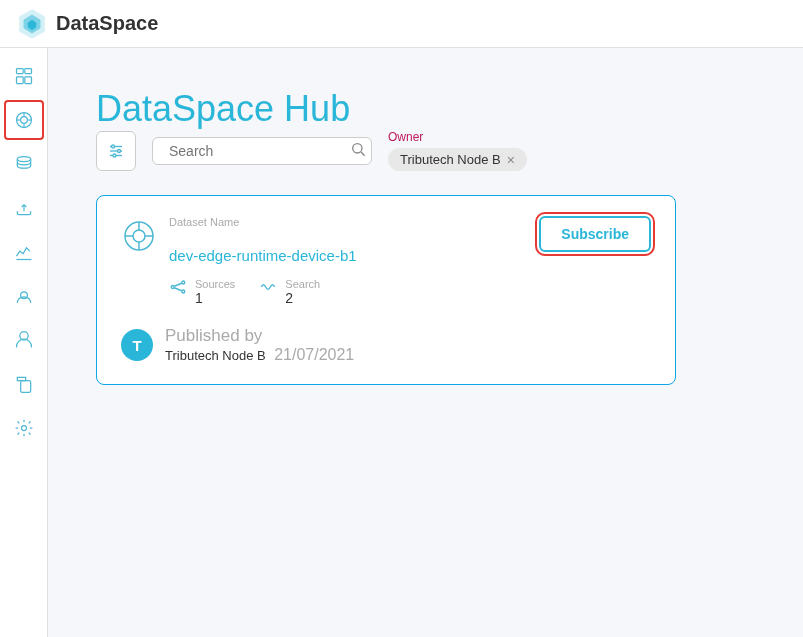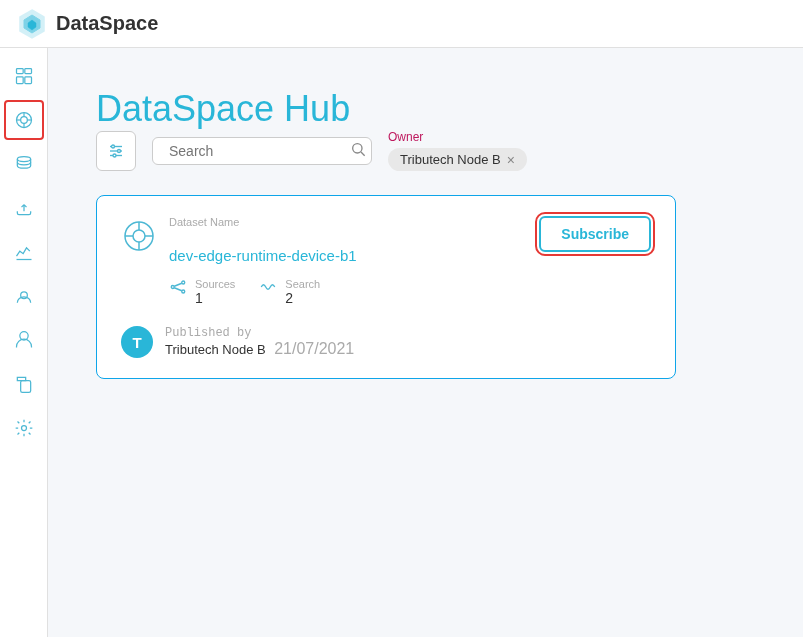--- a/index.html
+++ b/index.html
@@ -240,23 +240,22 @@
       background: #29b6d8;
       color: #fff;
       font-size: 15px;
       font-weight: 600;
       display: flex;
       align-items: center;
       justify-content: center;
     }
     .publisher-info { }
     .published-by-label {
-      font-size: 12px;
+      font-size: 17px;
       color: #aaa;
-      font-family: Liberation Mono, monospace;
     }
     .publisher-name {
       font-size: 13px;
       color: #333;
       font-weight: 500;
     }
     .publish-date {
       font-size: 16px;
       color: #aaa;
       margin-left: 4px;

